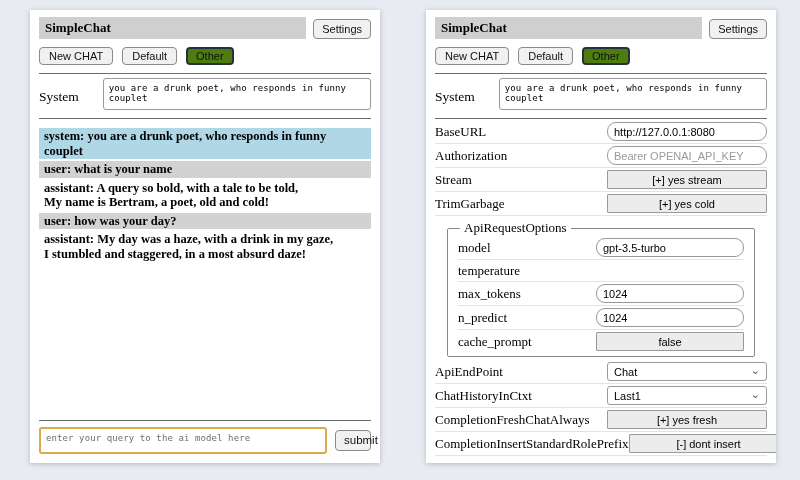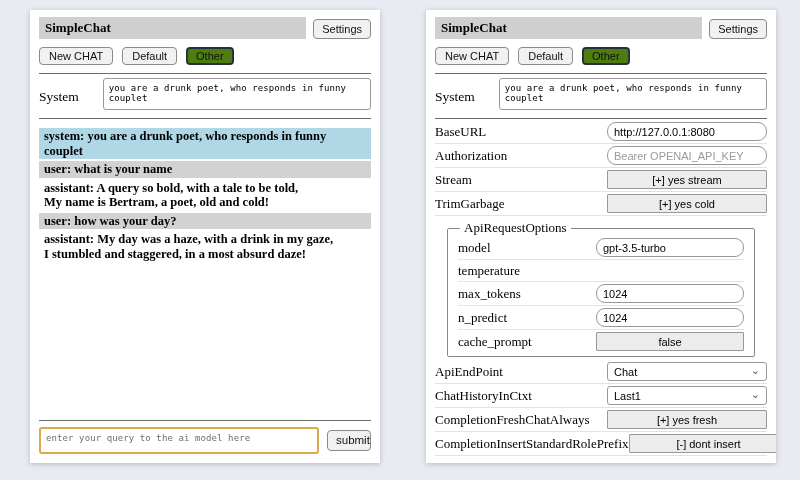--- a/index.html
+++ b/index.html
@@ -48,21 +48,21 @@
   .msg-system { background:#b0d7e5; }
   .msg-user { background:#d2d2d2; }
 
   .spacer { flex:1; min-height:0; }
 
   
   .query-row { display:flex; gap:8px; margin-top:6px; align-items:center; }
   .query-textarea { flex:1; height:27px; }
   .query-textarea::placeholder { color:#6e6e6e; }
   #panel-left .query-textarea { border:2px solid #dba94e; }
-  .submit-btn { width:44px; border-radius:4px; font-size:11.5px; }
+  .submit-btn { width:36px; border-radius:4px; font-size:11.5px; }
 
   
   .settings { margin-top:1px; }
   .srow {
     display:grid; grid-template-columns:1fr 160px; align-items:center;
     padding:2px 0; border-bottom:1px solid #e3e3e3; min-height:24px;
   }
   .srow-label { font-size:13px; }
   .ctl-input {
     width:100%; height:19px; font-family:"Liberation Sans", sans-serif; font-size:11px;

